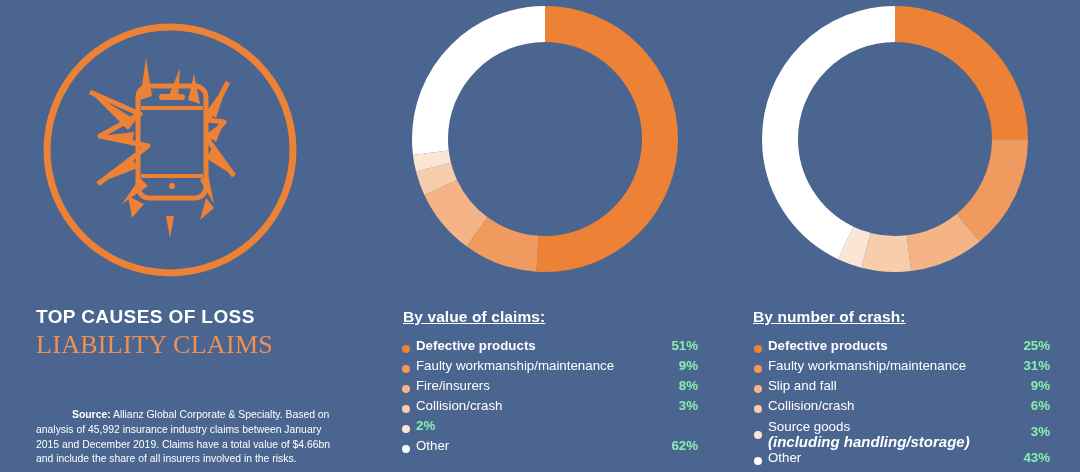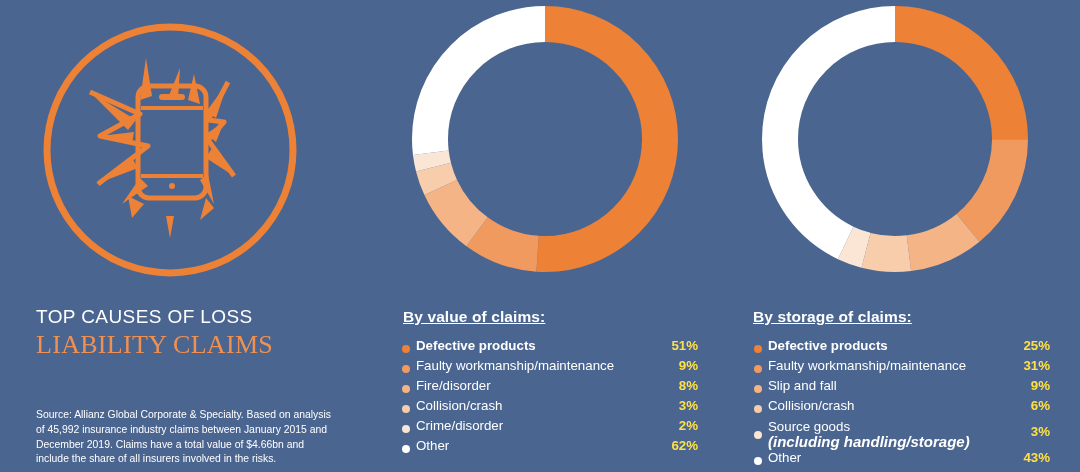--- a/index.html
+++ b/index.html
@@ -12,34 +12,34 @@
   }
   .stage{position:relative;width:1080px;height:472px;}
 
   
   .icon-wrap{position:absolute;left:28px;top:8px;width:285px;height:285px;}
   .icon-wrap svg{display:block;width:285px;height:285px;}
 
   
   .title-block{position:absolute;left:36px;top:306px;width:330px;}
   .title-small{
-    font-size:19px;font-weight:normal;color:#ffffff;
+    font-size:19px;font-weight:bold;color:#ffffff;
     letter-spacing:.4px;line-height:1.15;margin:0 0 2px 0;
   }
   .title-big{
     font-size:26px;font-weight:normal;color:#f09152;
     letter-spacing:.3px;line-height:1.15;margin:0;font-family:Liberation Serif, serif;
   }
 
   
   .source{
     position:absolute;left:36px;top:408px;width:296px;
     font-size:10.4px;line-height:1.42;color:#ffffff;
   }
-  .source b{font-weight:normal;}
+  .source b{font-weight:bold;margin-left:36px;}
 
   
   .panel{position:absolute;top:0;width:300px;height:472px;}
   .panel-left{left:400px;}
   .panel-right{left:750px;}
 
   .donut{position:absolute;left:12px;top:6px;width:266px;height:266px;}
   .donut svg{display:block;width:266px;height:266px;}
 
   .panel-heading{
@@ -60,21 +60,21 @@
   .legend-label{
     font-size:13.3px;color:#ffffff;white-space:nowrap;flex:1 1 auto;
   }
   .legend-row.first .legend-label{font-weight:bold;}
   .legend-row.last .legend-label{font-weight:normal;}
   .legend-sub{
     display:block;font-size:15px;font-style:italic;font-weight:bold;
     line-height:13px;margin-top:-2px;
   }
   .legend-value{
-    font-size:13.3px;font-weight:bold;color:#fde047;
+    font-size:13.3px;font-weight:bold;color:#86efac;
     text-align:right;white-space:nowrap;flex:0 0 auto;
   }
   .panel-left .legend{left:2px;width:296px;}
   .panel-right .legend{left:4px;width:296px;}
 </style>
 </head>
 <body>
 
 <div class="stage">
 
@@ -144,31 +144,30 @@
         <span class="legend-label">Defective products</span>
         <span class="legend-value">51%</span>
       </div>
       <div class="legend-row">
         <span class="bullet" style="background:#f09a5f"></span>
         <span class="legend-label">Faulty workmanship/maintenance</span>
         <span class="legend-value">9%</span>
       </div>
       <div class="legend-row">
         <span class="bullet" style="background:#f4b486"></span>
-        <span class="legend-label">Fire/disorder</span>
+        <span class="legend-label">Fire/insurers</span>
         <span class="legend-value">8%</span>
       </div>
       <div class="legend-row">
         <span class="bullet" style="background:#f8cdac"></span>
         <span class="legend-label">Collision/crash</span>
         <span class="legend-value">3%</span>
       </div>
       <div class="legend-row">
         <span class="bullet" style="background:#fbe6d5"></span>
-        <span class="legend-label">Crime/disorder</span>
         <span class="legend-value">2%</span>
       </div>
       <div class="legend-row last">
         <span class="bullet" style="background:#ffffff"></span>
         <span class="legend-label">Other</span>
         <span class="legend-value">62%</span>
       </div>
     </div>
   </div>
 
@@ -181,21 +180,21 @@
             <circle r="115" stroke="#f09a5f" stroke-dasharray="101.16 621.41" stroke-dashoffset="-180.64"></circle>
             <circle r="115" stroke="#f4b486" stroke-dasharray="65.03 657.54" stroke-dashoffset="-281.80"></circle>
             <circle r="115" stroke="#f8cdac" stroke-dasharray="43.35 679.21" stroke-dashoffset="-346.83"></circle>
             <circle r="115" stroke="#fbe6d5" stroke-dasharray="21.68 700.89" stroke-dashoffset="-390.19"></circle>
             <circle r="115" stroke="#ffffff" stroke-dasharray="310.70 411.87" stroke-dashoffset="-411.87"></circle>
           </g>
         </g>
       </svg>
     </div>
 
-    <div class="panel-heading">By storage of claims:</div>
+    <div class="panel-heading">By number of crash:</div>
 
     <div class="legend">
       <div class="legend-row first">
         <span class="bullet" style="background:#ed8136"></span>
         <span class="legend-label">Defective products</span>
         <span class="legend-value">25%</span>
       </div>
       <div class="legend-row">
         <span class="bullet" style="background:#f09a5f"></span>
         <span class="legend-label">Faulty workmanship/maintenance</span>

